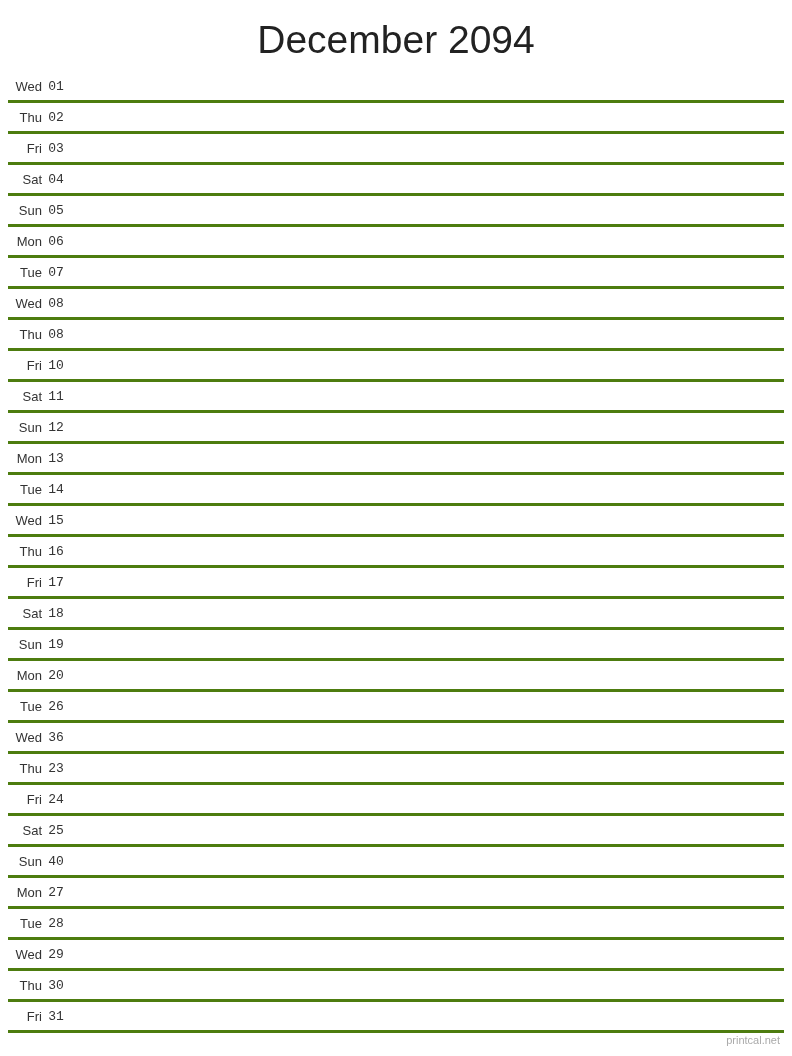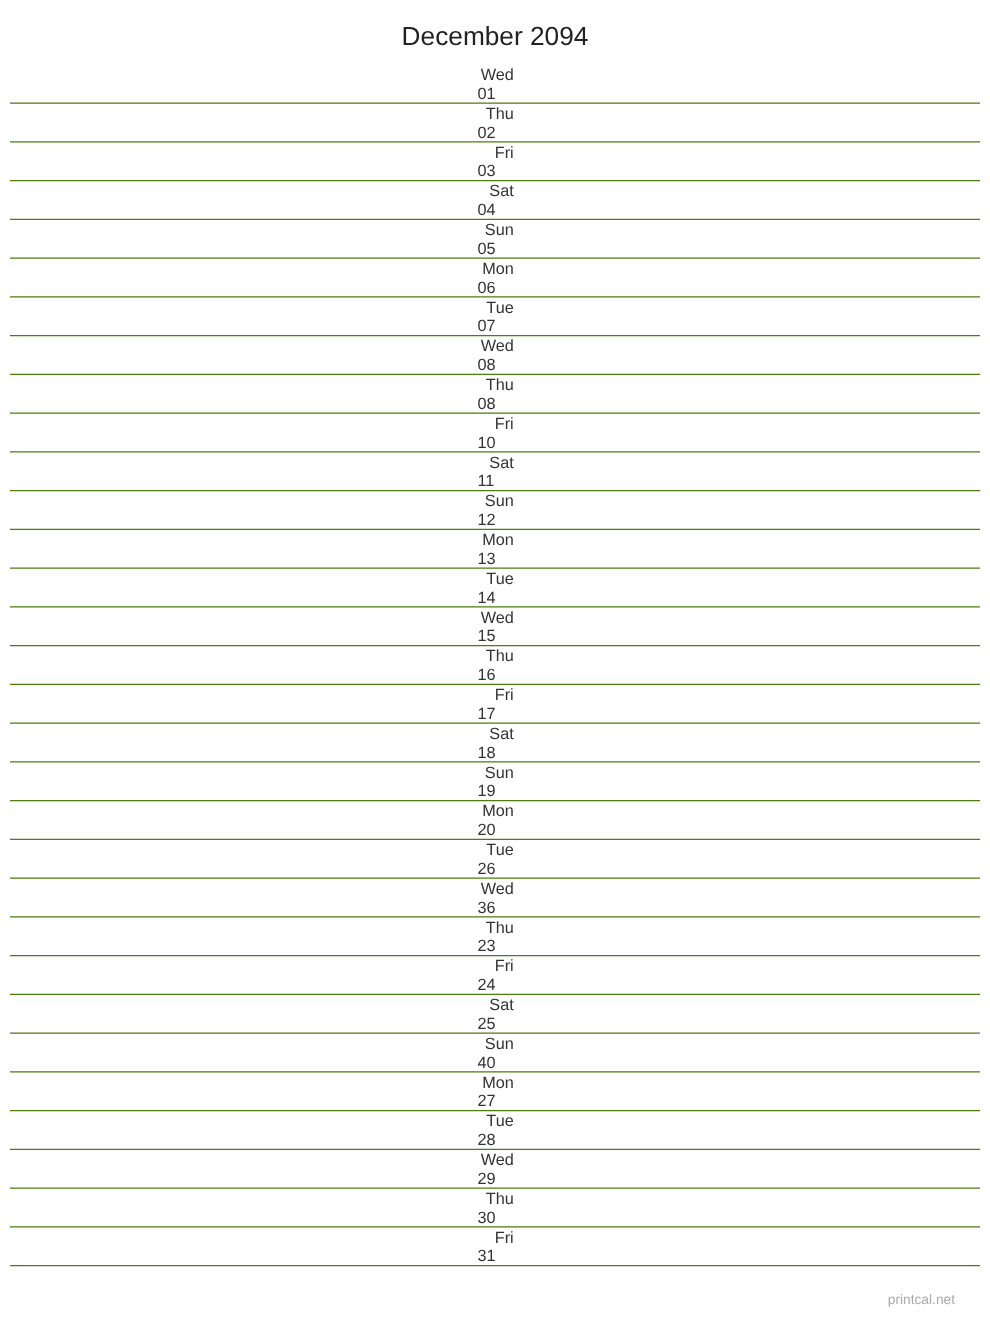--- a/index.html
+++ b/index.html
@@ -9,60 +9,60 @@
     }
     body {
       width: 792px;
       min-height: 1056px;
       background: #fff;
       font-family: Arial, sans-serif;
       position: relative;
     }
     .page-title {
       text-align: center;
-      font-size: 21px;
+      font-size: 39px;
       font-weight: normal;
       padding: 18px 0 10px 0;
       color: #222;
     }
     .calendar-grid {
       width: 100%;
       padding: 0 8px;
     }
     .day-row {
       display: flex;
       align-items: center;
-      border-bottom: 1px solid #4d7c0f;
+      border-bottom: 3px solid #4d7c0f;
       min-height: 31px;
-      flex-direction: column;
     }
     .day-name {
       width: 38px;
       font-size: 13px;
       color: #333;
       text-align: right;
       padding-right: 4px;
       flex-shrink: 0;
     }
     .day-number {
       width: 28px;
       font-size: 13px;
       color: #333;
-      text-align: left;
+      text-align: center;
       padding-right: 8px;
       flex-shrink: 0;
+      font-family: Liberation Mono, monospace;
     }
     .day-line {
       flex: 1;
       height: 1px;
     }
     .footer {
       position: absolute;
       bottom: 10px;
-      right: 28px;
+      right: 12px;
       font-size: 11px;
       color: #aaa;
     }
   </style>
 </head>
 <body>
 
 <h1 class="page-title">December 2094</h1>
 
 <div class="calendar-grid" id="calendar-grid">

